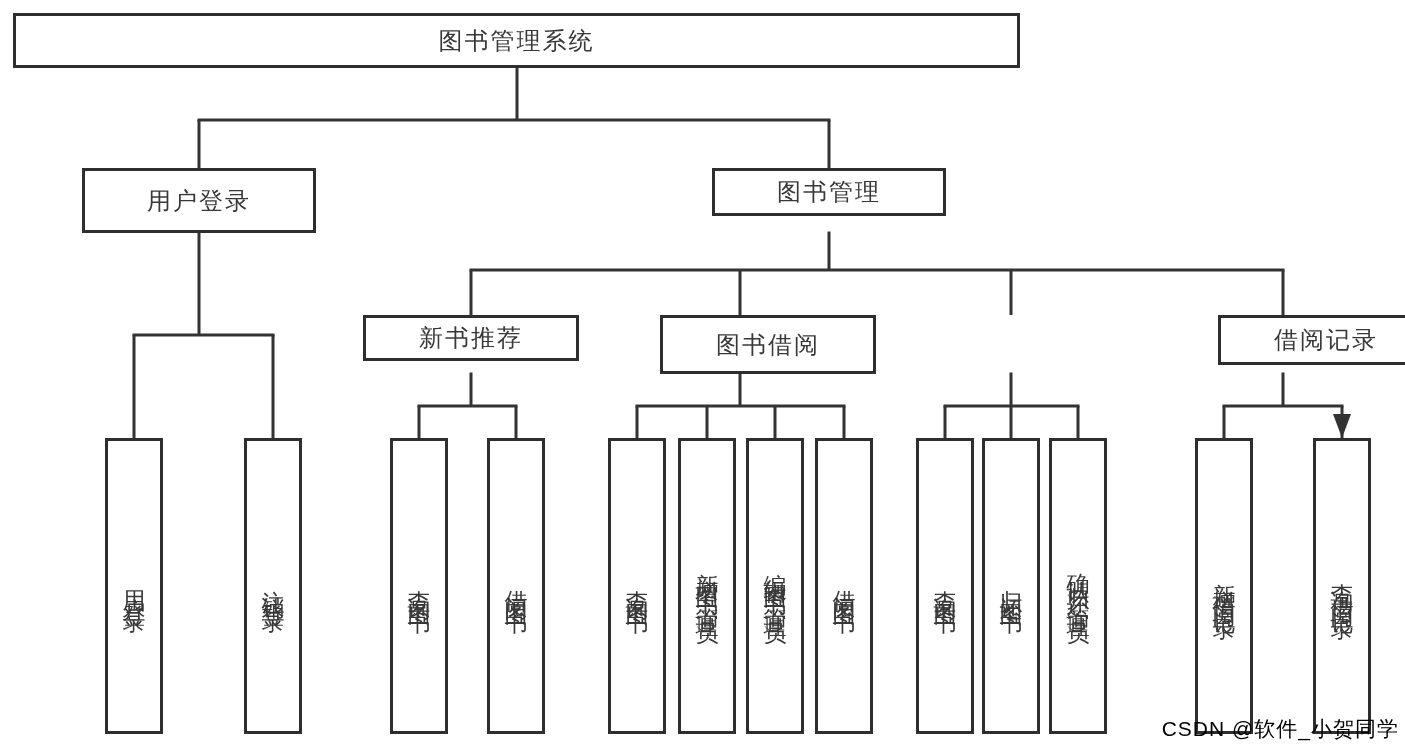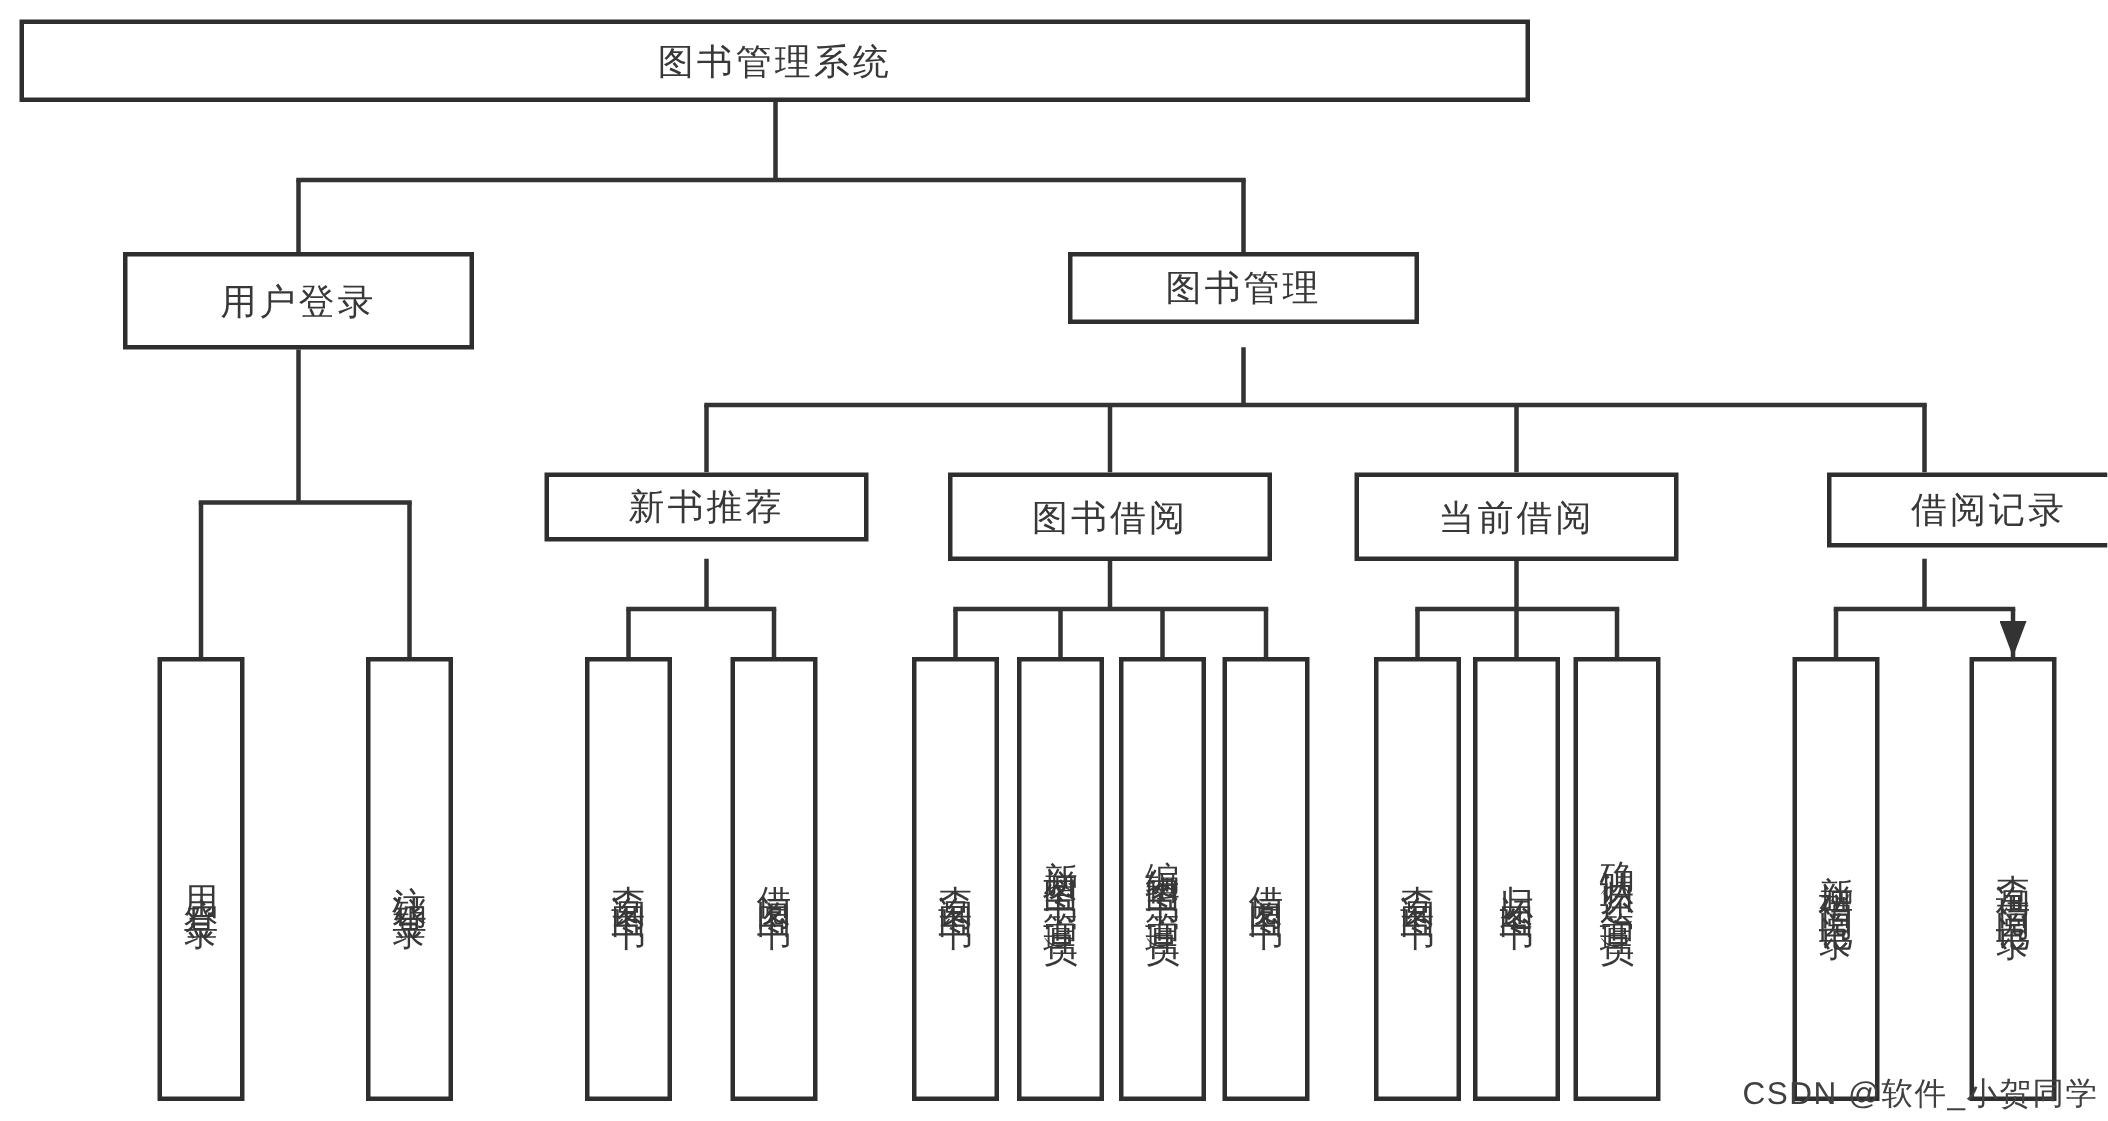--- a/index.html
+++ b/index.html
@@ -27,21 +27,21 @@
     font-size:23px;
     writing-mode:vertical-rl;
     letter-spacing:7px;
     line-height:1;
   }
   .watermark{
     position:absolute;
     right:6px;
     bottom:4px;
     font-size:21px;
-    color:#404040;
+    color:#000000;
     letter-spacing:1px;
     white-space:nowrap;
   }
 </style>
 </head>
 <body>
 
 <div class="canvas">
 
   <svg class="wires" width="1405" height="747" viewBox="0 0 1405 747">
@@ -82,25 +82,22 @@
   <div class="box h-box" style="left:82px;top:168px;width:234px;height:65px">
     <span>用户登录</span>
   </div>
   <div class="box h-box" style="left:712px;top:168px;width:234px;height:48px">
     <span>图书管理</span>
   </div>
 
   <div class="box h-box" style="left:363px;top:315px;width:216px;height:46px">
     <span>新书推荐</span>
   </div>
-  <div class="box h-box" style="left:632px;top:315px;width:216px;height:59px">
+  <div class="box h-box" style="left:660px;top:315px;width:216px;height:59px">
     <span>图书借阅</span>
-  </div>
-  <div class="box h-box" style="left:903px;top:315px;width:216px;height:59px">
-    <span>当前借阅</span>
   </div>
   <div class="box h-box" style="left:1218px;top:315px;width:216px;height:50px">
     <span>借阅记录</span>
   </div>
 
   <div class="box v-box" style="left:105px;top:438px;width:58px;height:296px">
     <span>用户登录</span>
   </div>
   <div class="box v-box" style="left:244px;top:438px;width:58px;height:296px">
     <span>注销登录</span>

